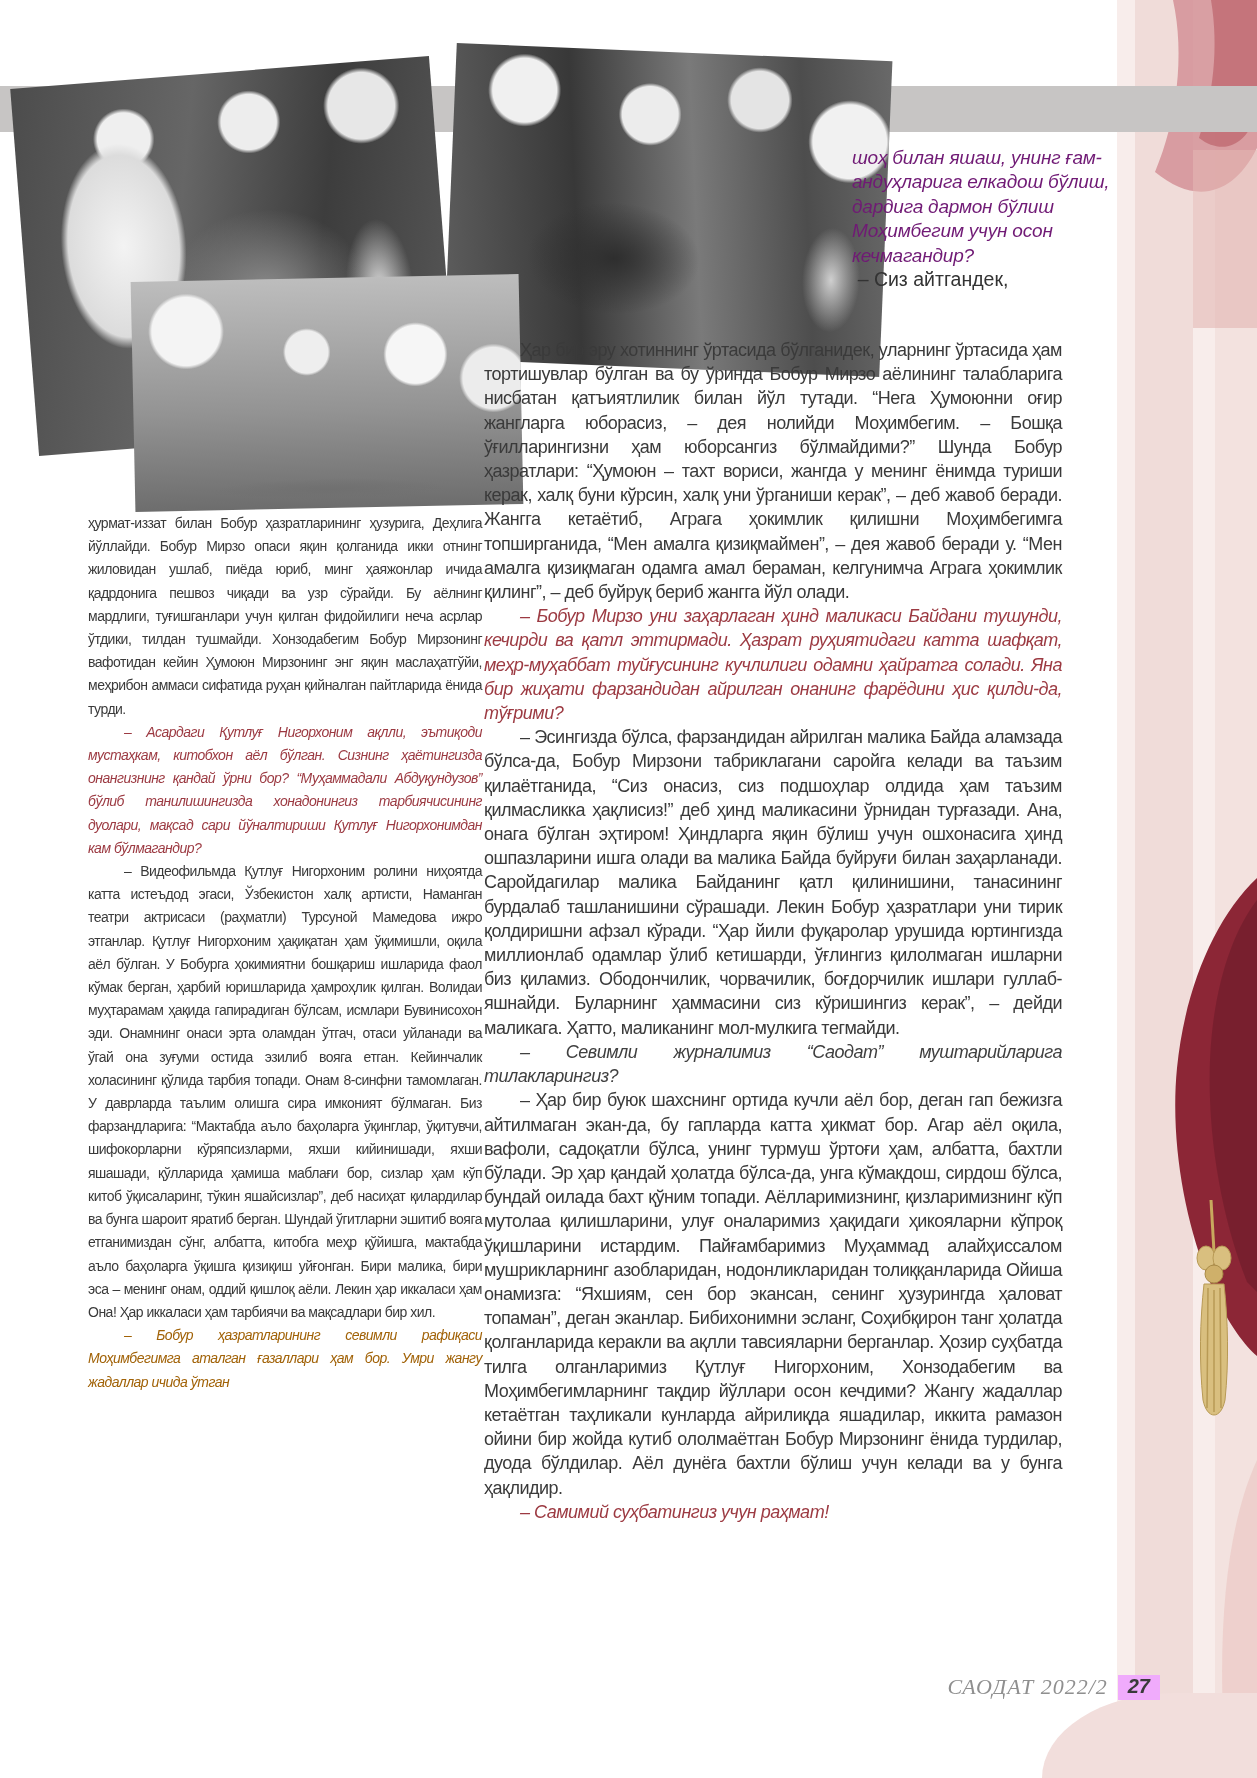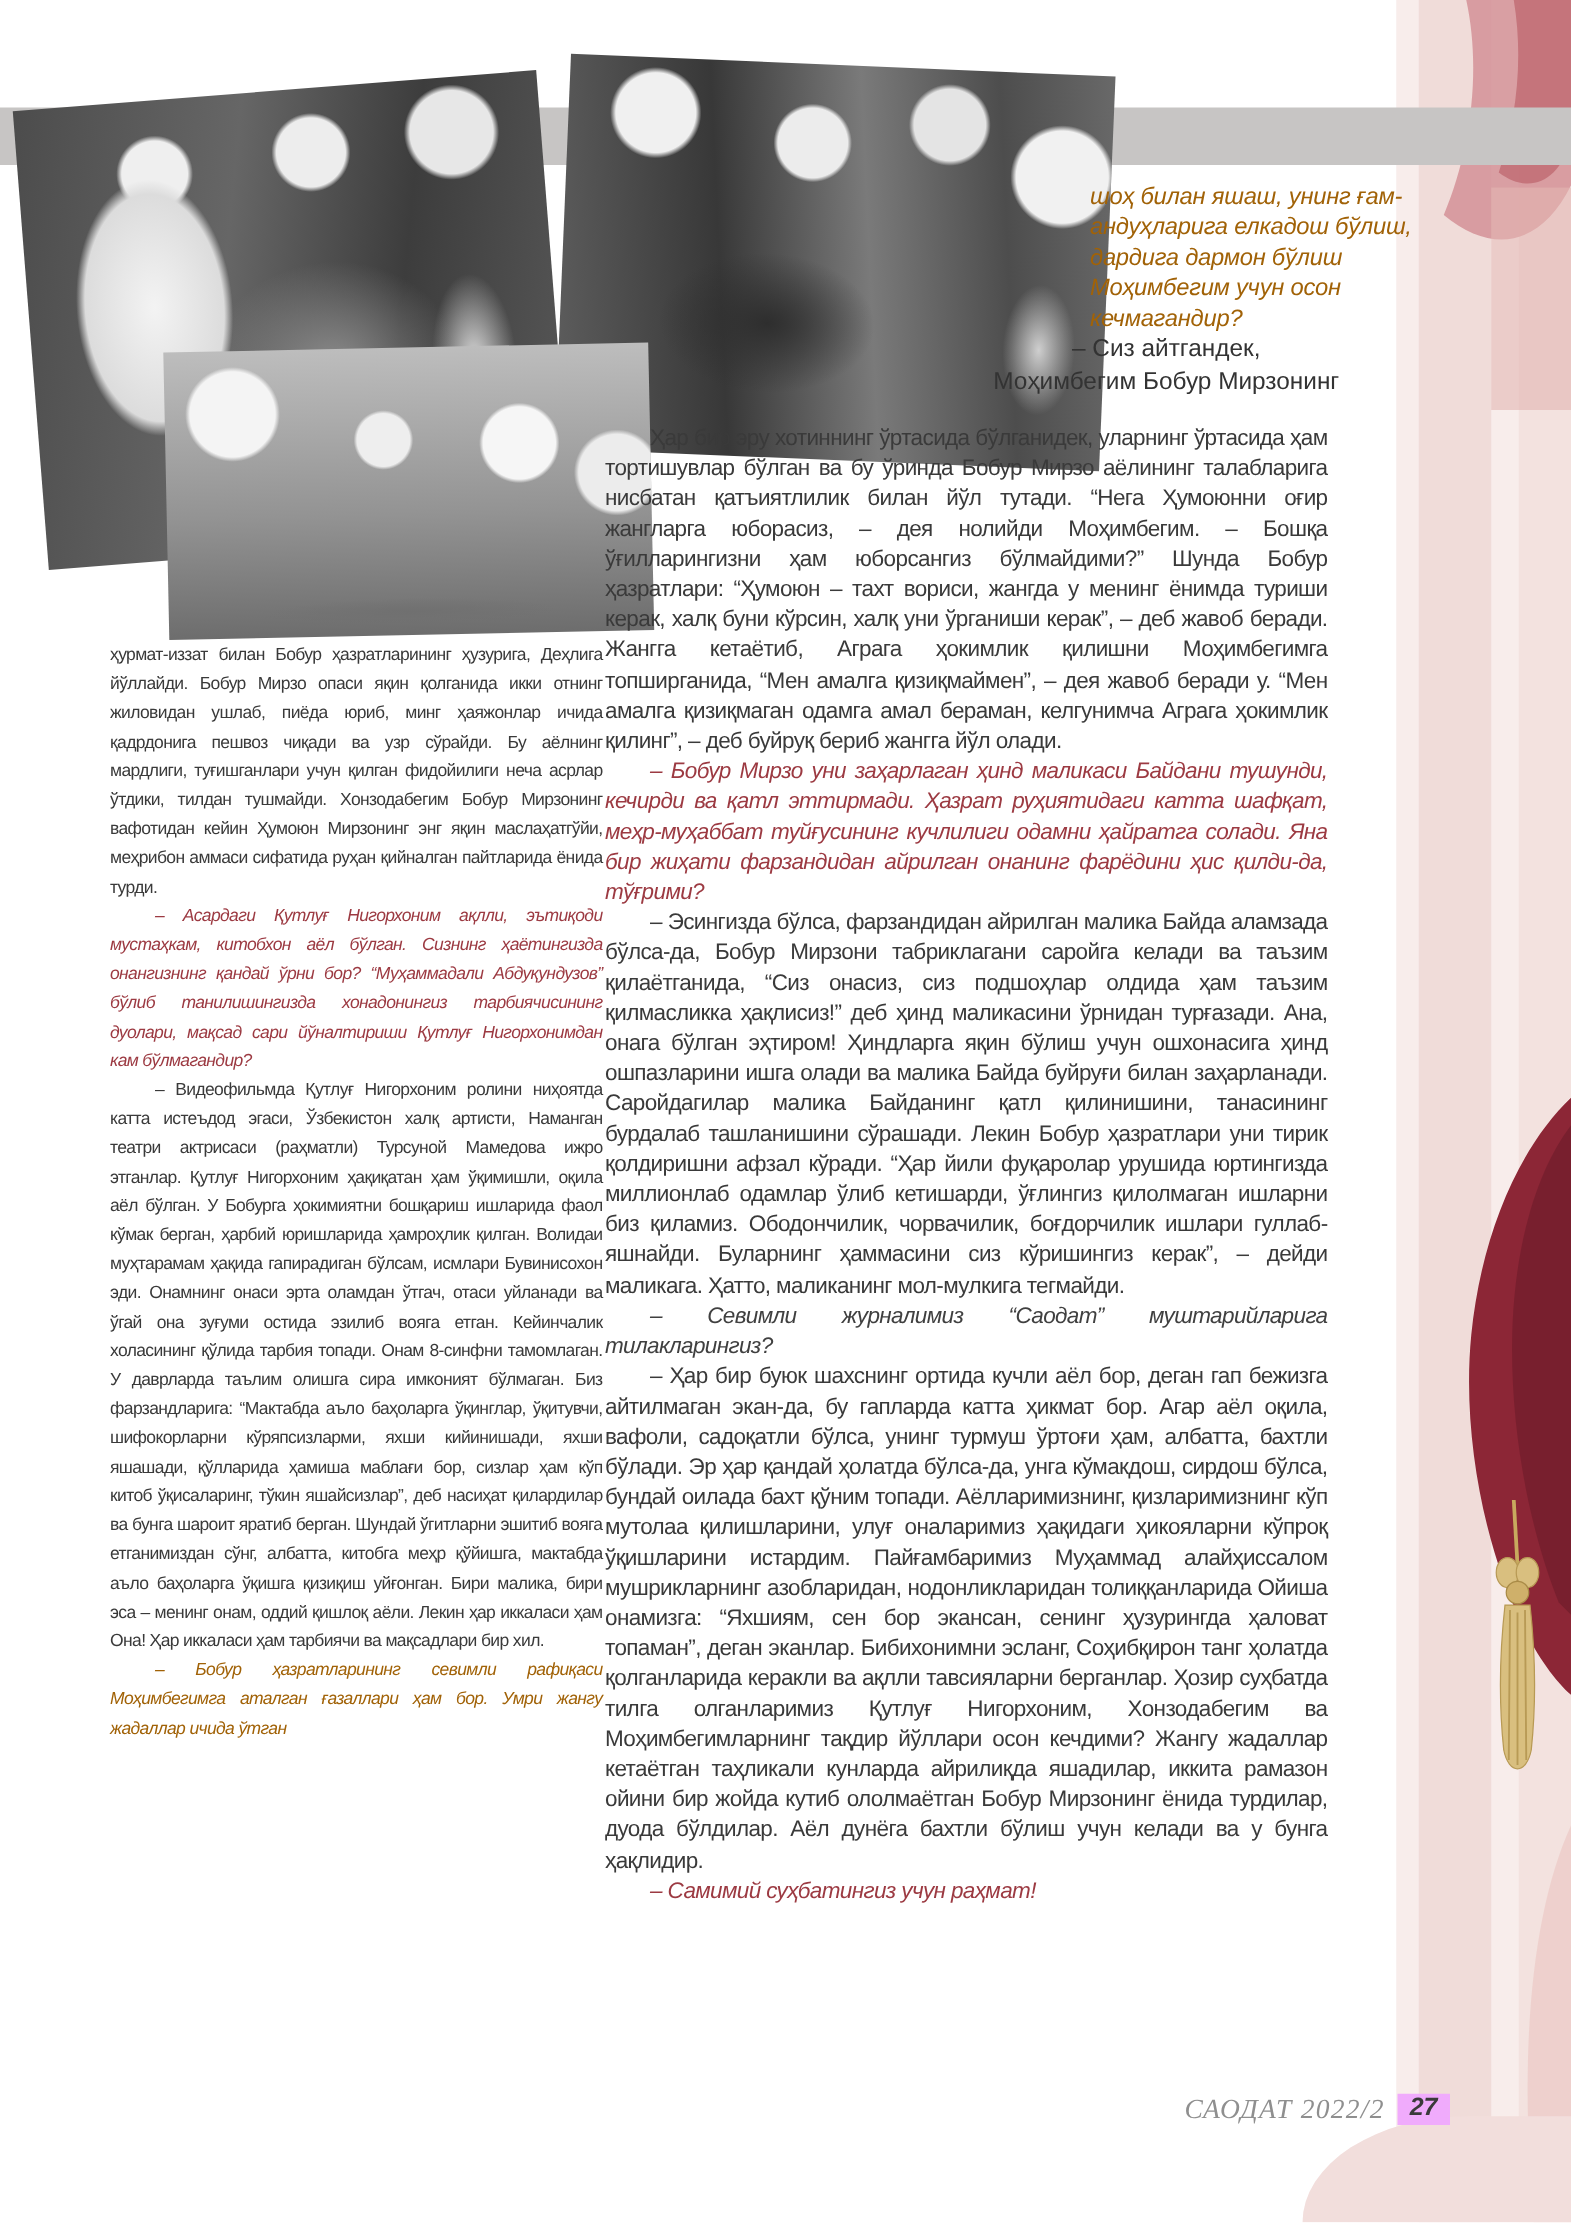--- a/index.html
+++ b/index.html
@@ -83,25 +83,24 @@
     <path d="M150 1460 C118 1530 108 1640 120 1778 L150 1778 Z" fill="#ecccc8" opacity="0.8"></path>
   </svg>
 
   <div class="gray-band"></div>
   <div class="corner-sweep"></div>
 
   <div class="photo photo1"></div>
   <div class="photo photo2"></div>
   <div class="photo photo3"></div>
 
-  <div class="intro-quote q" style="color: #a16207; margin-left: 20px;">шоҳ билан яшаш, унинг ғам-андуҳларига елкадош бўлиш, дардига дармон бўлиш Моҳимбегим учун осон кечмагандир?</div>
+  <div class="intro-quote q" style="color: #701a75;">шоҳ билан яшаш, унинг ғам-андуҳларига елкадош бўлиш, дардига дармон бўлиш Моҳимбегим учун осон кечмагандир?</div>
 
   <div class="lead">
     <div>– Сиз  айтгандек,</div>
-    <div>Моҳимбегим Бобур Мирзонинг</div>
   </div>
 
   <div class="col right-col">
     <p class="pind">Ҳар бир эру хотиннинг ўртасида бўлганидек, уларнинг ўртасида ҳам тортишувлар бўлган  ва бу ўринда Бобур Мирзо аёлининг  талабларига нисбатан қатъиятлилик билан йўл тутади. “Нега Ҳумоюнни  оғир жангларга юборасиз, – дея нолийди Моҳимбегим. –    Бошқа ўғилларингизни ҳам юборсангиз бўлмайдими?” Шунда  Бобур  ҳазратлари: “Ҳумоюн – тахт вориси, жангда у  менинг ёнимда туриши  керак, халқ буни кўрсин, халқ уни ўрганиши керак”, – деб  жавоб беради. Жангга кетаётиб, Аграга ҳокимлик қилишни Моҳимбегимга топширганида, “Мен  амалга қизиқмаймен”, – дея  жавоб  беради у. “Мен амалга қизиқмаган одамга амал бераман, келгунимча Аграга  ҳокимлик қилинг”, – деб буйруқ бериб  жангга йўл олади.</p>
     <p class="pind q" style="color: rgb(156, 58, 66);">– Бобур  Мирзо   уни заҳарлаган ҳинд маликаси Байдани тушунди, кечирди ва қатл эттирмади. Ҳазрат   руҳиятидаги катта шафқат, меҳр-муҳаббат туйғусининг  кучлилиги одамни ҳайратга солади. Яна бир жиҳати фарзандидан айрилган онанинг фарёдини ҳис қилди-да, тўғрими?</p>
     <p class="pind">– Эсингизда  бўлса,  фарзандидан айрилган малика Байда аламзада бўлса-да, Бобур Мирзони табриклагани саройга келади ва таъзим қилаётганида, “Сиз онасиз, сиз подшоҳлар олдида ҳам таъзим қилмасликка ҳақлисиз!” деб ҳинд маликасини ўрнидан турғазади. Ана, онага бўлган эҳтиром! Ҳиндларга яқин бўлиш учун ошхонасига ҳинд ошпазларини ишга олади ва малика Байда буйруғи билан заҳарланади. Саройдагилар малика Байданинг қатл қилинишини, танасининг бурдалаб ташланишини  сўрашади. Лекин Бобур ҳазратлари уни тирик қолдиришни афзал кўради. “Ҳар  йили фуқаролар урушида юртингизда миллионлаб одамлар ўлиб кетишарди, ўғлингиз қилолмаган ишларни биз қиламиз. Ободончилик, чорвачилик, боғдорчилик ишлари гуллаб-яшнайди. Буларнинг ҳаммасини сиз кўришингиз керак”, – дейди маликага. Ҳатто, маликанинг мол-мулкига тегмайди.</p>
     <p class="pind q" style="color: #404040;">– Севимли журналимиз “Саодат” муштарийларига тилакларингиз?</p>
     <p class="pind">– Ҳар бир буюк  шахснинг ортида кучли аёл бор, деган гап бежизга айтилмаган экан-да, бу гапларда катта ҳикмат бор. Агар аёл оқила, вафоли, садоқатли бўлса, унинг турмуш ўртоғи ҳам, албатта, бахтли бўлади. Эр ҳар қандай ҳолатда бўлса-да, унга кўмакдош, сирдош бўлса, бундай  оилада бахт қўним топади. Аёлларимизнинг, қизларимизнинг кўп мутолаа қилишларини, улуғ оналаримиз ҳақидаги ҳикояларни кўпроқ ўқишларини истардим. Пайғамбаримиз Муҳаммад алайҳиссалом мушрикларнинг азобларидан, нодонликларидан толиққанларида Ойиша онамизга: “Яхшиям, сен бор экансан, сенинг ҳузурингда ҳаловат топаман”, деган эканлар. Бибихонимни эсланг, Соҳибқирон танг ҳолатда қолганларида керакли ва  ақлли тавсияларни берганлар. Ҳозир суҳбатда тилга олганларимиз Қутлуғ Нигорхоним, Хонзодабегим  ва Моҳимбегимларнинг тақдир йўллари осон кечдими?  Жангу жадаллар кетаётган таҳликали кунларда айрилиқда яшадилар, иккита рамазон ойини бир жойда кутиб ололмаётган Бобур Мирзонинг ёнида турдилар, дуода бўлдилар. Аёл дунёга бахтли бўлиш учун келади ва у бунга ҳақлидир.</p>
     <p class="pind q" style="color: rgb(156, 58, 66);">–    Самимий  суҳбатингиз учун раҳмат!</p>
   </div>

